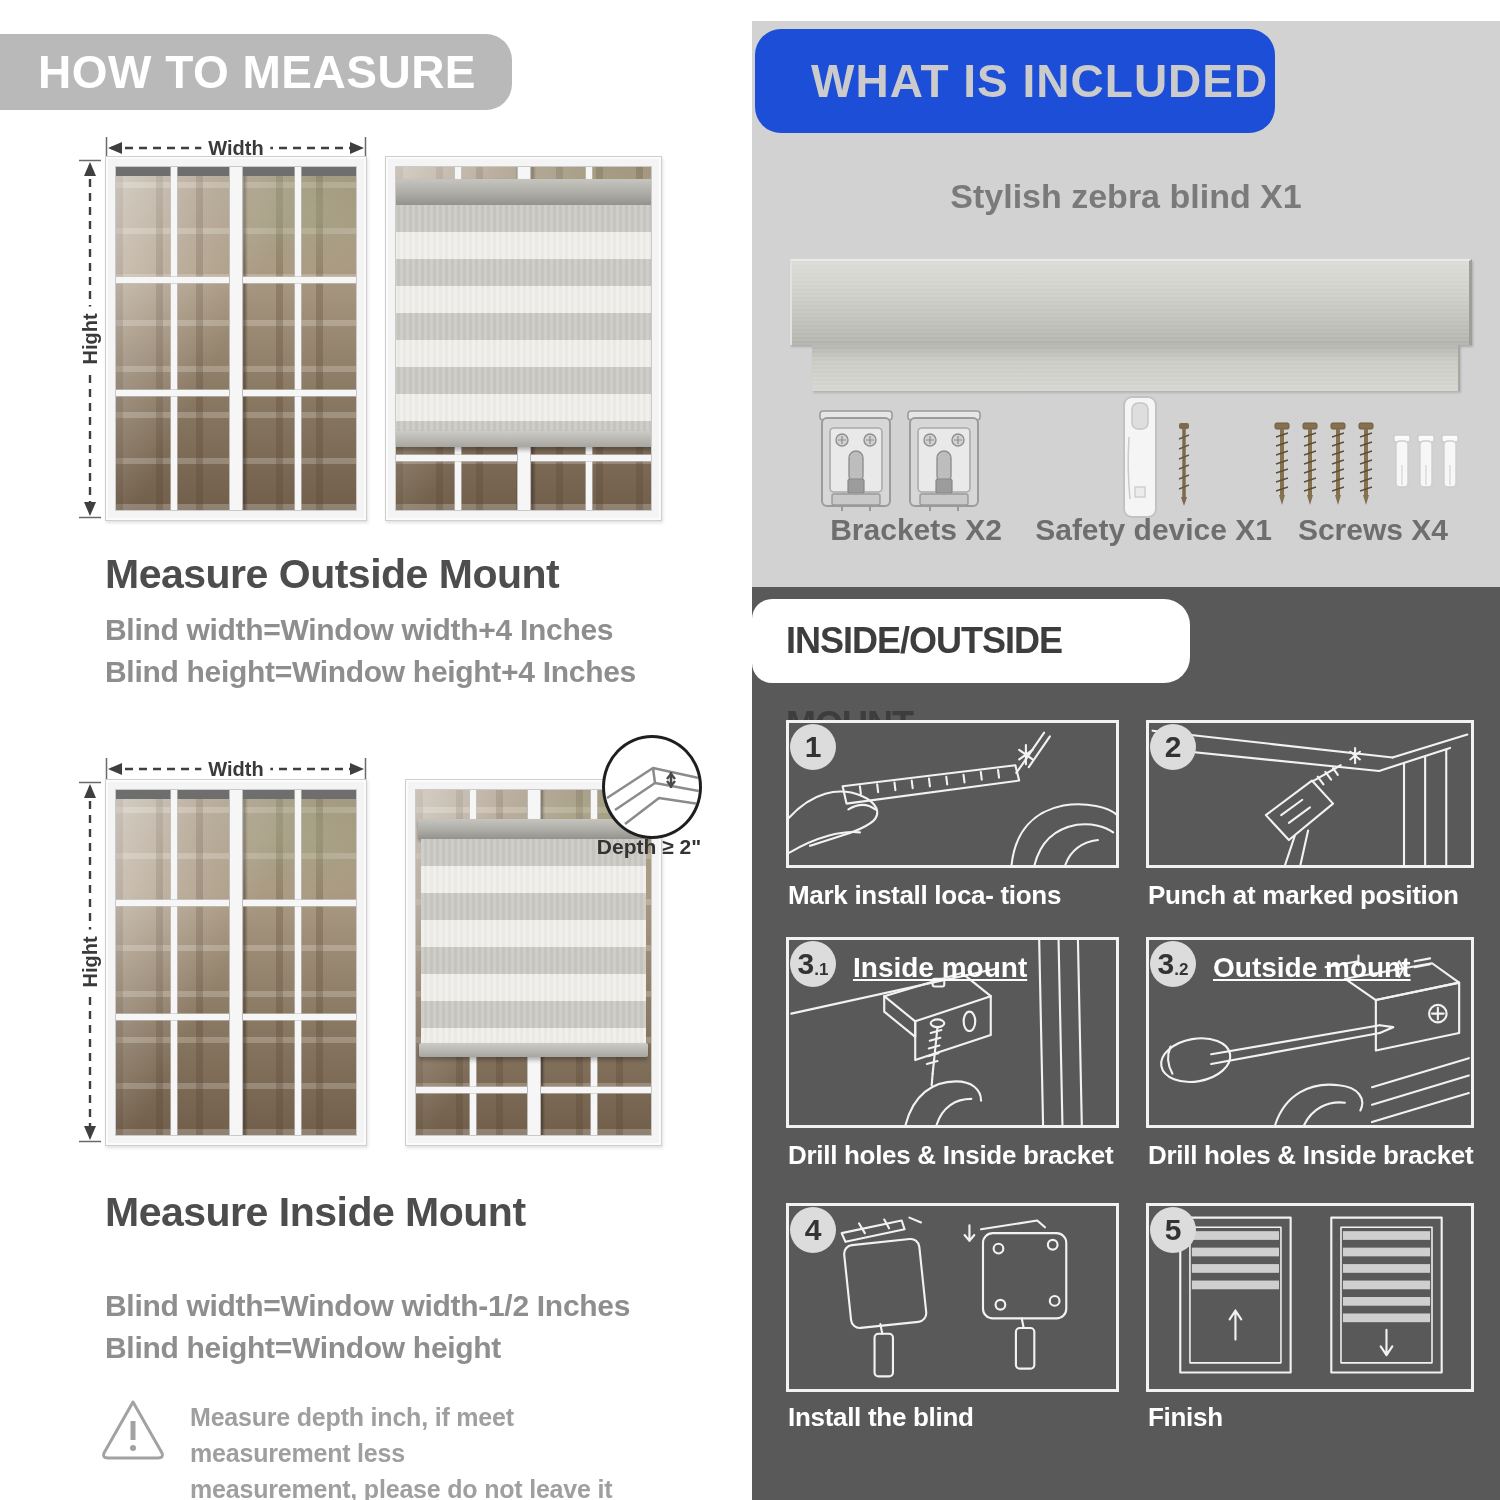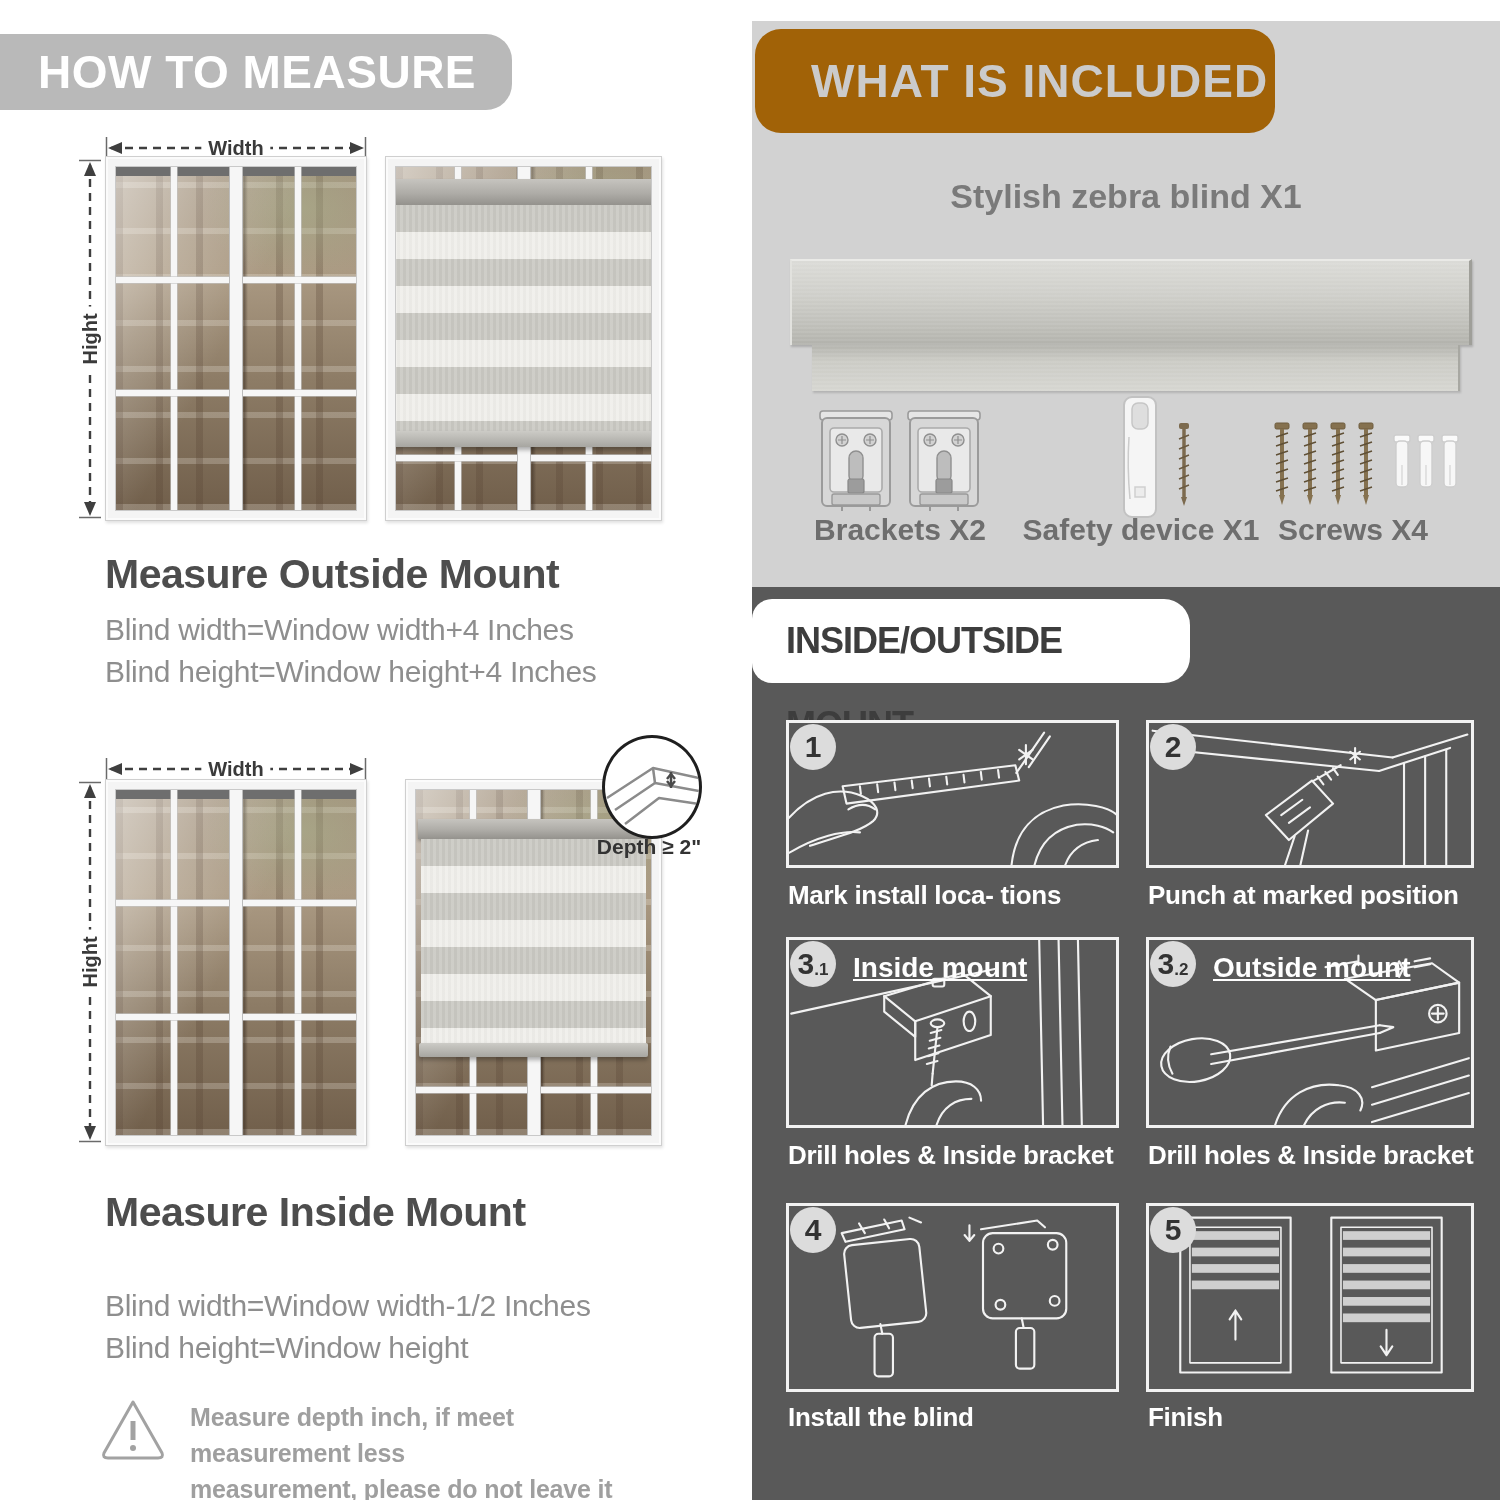--- a/index.html
+++ b/index.html
@@ -6,21 +6,21 @@
   .canvas{position:relative;width:1500px;height:1500px;background:#ffffff;overflow:hidden;
           font-family:"Liberation Sans", sans-serif;}
   .abs{position:absolute;margin-top:21px;}
 
   
   .left-header{left:0;top:13px;width:512px;height:76px;background:#b9b9b9;
     border-radius:0 26px 26px 0;color:#fff;font-size:46px;font-weight:bold;
     line-height:76px;padding-left:38px;letter-spacing:.5px;box-sizing:border-box;}
 
   .m-heading{font-size:41px;font-weight:bold;color:#4d4d4d;letter-spacing:-.5px;}
-  .m-line{font-size:30px;font-weight:normal;color:#8e8e8e;letter-spacing:-.3px;}
+  .m-line{font-size:30px;font-weight:bold;color:#8e8e8e;letter-spacing:-.3px;}
 
   
   .window{background:#f4f4f4;border:1px solid #cfcfcf;box-shadow:0 0 0 2px #fbfbfb inset, 1px 2px 3px rgba(0,0,0,.12);
           padding:9px;box-sizing:border-box;}
   .glasswrap{position:relative;width:100%;height:100%;background:#fff;border:1px solid #c9c9c9;
              overflow:hidden;box-sizing:border-box;}
   .glass{position:absolute;inset:0;background:
     linear-gradient(118deg, rgba(255,255,255,.55) 0%, rgba(255,255,255,.22) 26%, rgba(255,255,255,0) 48%),
     radial-gradient(ellipse 60% 30% at 78% 12%, rgba(168,178,140,.5), rgba(168,178,140,0) 70%),
     linear-gradient(90deg, rgba(56,44,34,0) 52%, rgba(56,44,34,.5) 53.5%, rgba(56,44,34,0) 55%),
@@ -46,34 +46,34 @@
     background:#fff;padding:0 7px;font-size:20px;font-weight:bold;color:#3a3a3a;white-space:nowrap;}
   .varrow-wrap .arrow-label{transform:translate(-50%,-50%) rotate(-90deg);}
 
   .depth-label{font-size:21px;font-weight:bold;color:#333;text-align:center;}
   .circle-inset{border:3px solid #1f1f1f;border-radius:50%;background:#fff;overflow:hidden;}
 
   .warn-text{font-size:25px;font-weight:bold;color:#9f9f9f;line-height:36px;letter-spacing:-.2px;}
 
   
   .included-panel{left:752px;top:0;width:748px;height:566px;background:#d2d2d2;}
-  .included-header{left:755px;top:8px;width:520px;height:104px;background:#a16207;border-radius:26px;
+  .included-header{left:755px;top:8px;width:520px;height:104px;background:#1d4ed8;border-radius:26px;
     color:#cbcbcb;font-size:46px;font-weight:bold;line-height:104px;padding-left:56px;
     letter-spacing:1px;box-sizing:border-box;}
   .product-title{left:752px;top:156px;width:748px;text-align:center;font-size:34px;font-weight:bold;color:#7a7a7a;}
   .blindbar{left:790px;top:238px;width:682px;height:86px;
     background:repeating-linear-gradient(0deg, rgba(255,255,255,.07) 0 2px, rgba(0,0,0,0) 2px 4px),
       linear-gradient(180deg,#dbdbd7 0%,#cfcfca 40%,#c0c0ba 75%,#b2b2ac 100%);
     border-top:2px solid #eaeae7;border-right:3px solid #9f9f99;border-left:2px solid #e2e2de;
     box-shadow:1px 2px 2px rgba(0,0,0,.18);box-sizing:border-box;}
   .blindfabric{left:812px;top:324px;width:648px;height:46px;
     background:repeating-linear-gradient(0deg, rgba(255,255,255,.07) 0 2px, rgba(0,0,0,0) 2px 4px),
       linear-gradient(180deg,#b4b4ae 0%,#cbcbc5 35%,#d6d6d1 100%);
     border-right:2px solid #a8a8a2;box-shadow:1px 2px 2px rgba(0,0,0,.15);box-sizing:border-box;}
-  .item-label{font-size:30px;font-weight:bold;color:#6e6e6e;text-align:center;white-space:nowrap;}
+  .item-label{font-size:30px;font-weight:bold;color:#6e6e6e;text-align:right;white-space:nowrap;}
 
   .dark-panel{left:752px;top:566px;width:748px;height:934px;background:#595959;}
   .mount-header{left:752px;top:578px;width:438px;height:84px;background:#fff;border-radius:20px 26px 26px 20px;
     color:#3d3d3d;font-size:36px;font-weight:bold;line-height:84px;padding-left:34px;
     letter-spacing:-1px;box-sizing:border-box;}
 
   .step{position:absolute;border:3px solid #f2f2f2;background:#595959;box-sizing:border-box;overflow:hidden;}
   .badge{position:absolute;left:1px;top:1px;width:46px;height:46px;border-radius:50%;background:#dcdcdc;
     color:#333;display:flex;align-items:center;justify-content:center;font-weight:bold;font-size:30px;}
   .badge .bsub{font-size:17px;margin-top:12px;}

